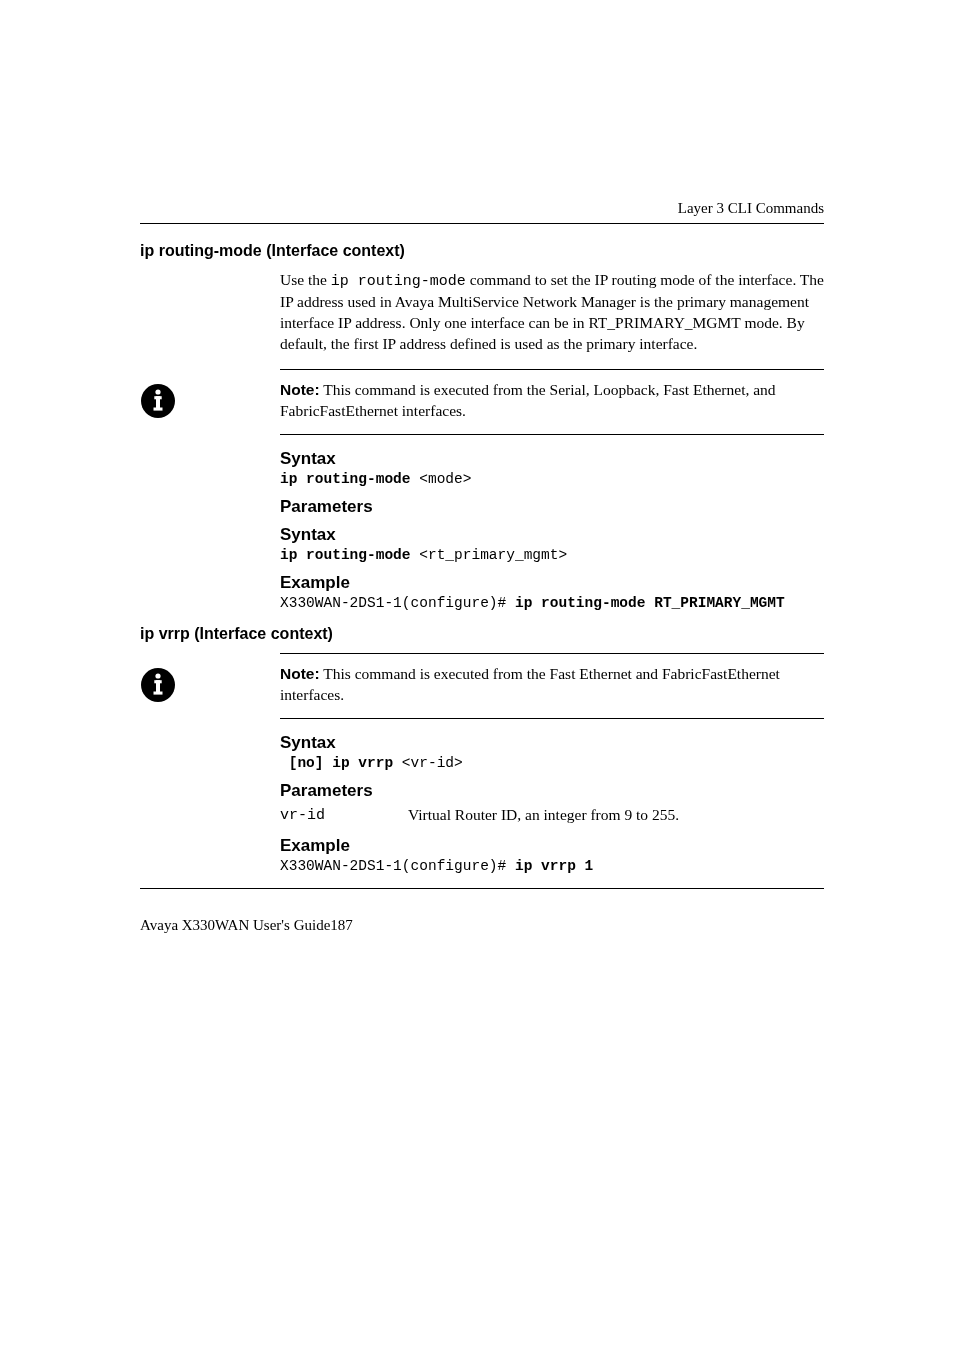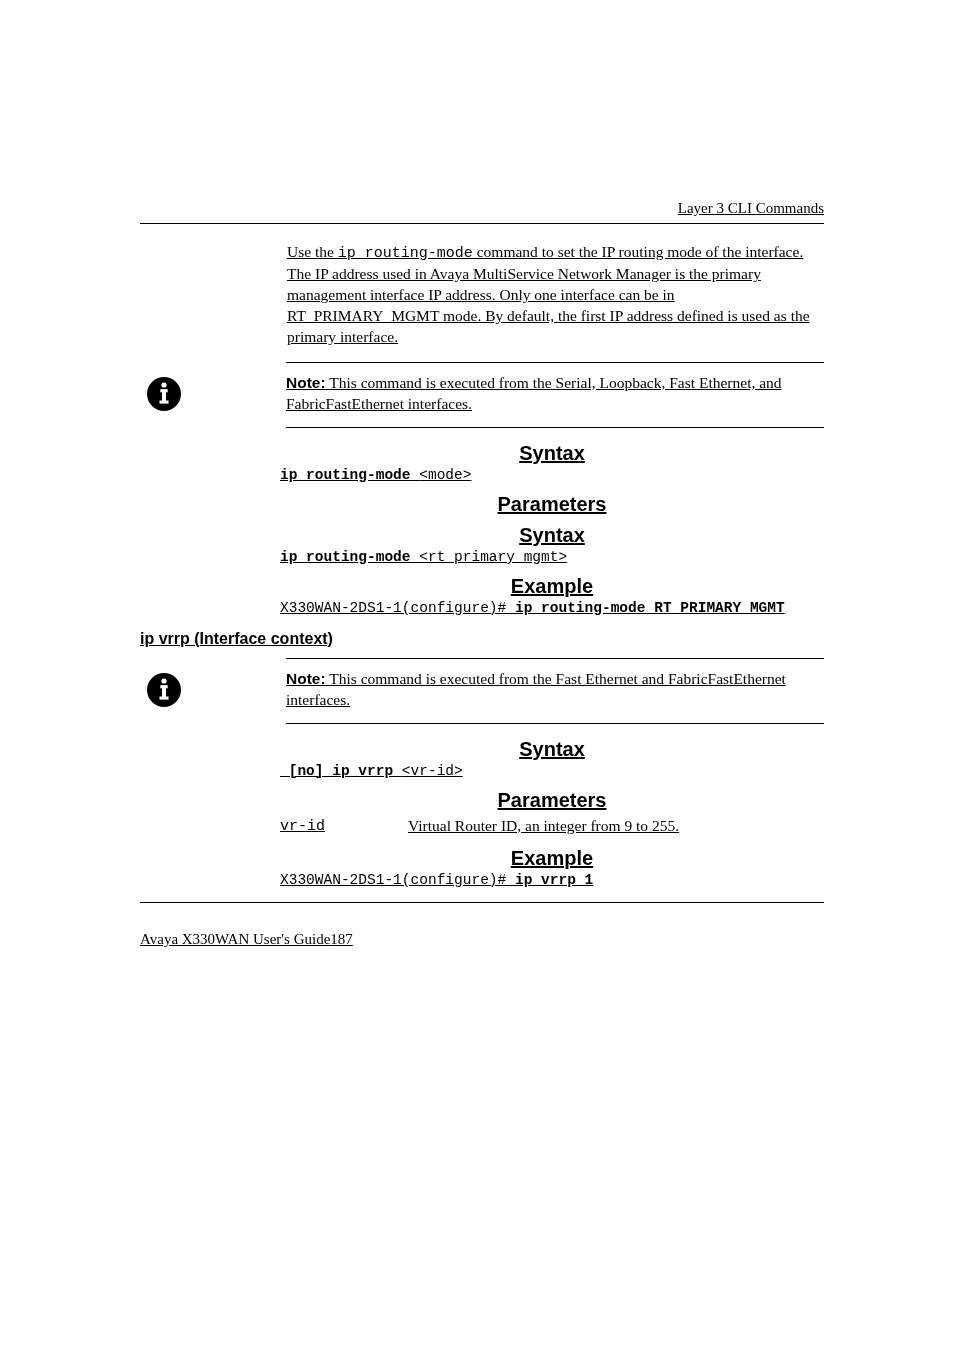--- a/index.html
+++ b/index.html
@@ -8,21 +8,20 @@
     background: #ffffff;
     font-family: "Palatino Linotype", Palatino, "Book Antiqua", Georgia, serif;
     color: #000;
     width: 954px;
   }
   .page {
     padding: 200px 130px 60px 140px;
     box-sizing: border-box;
     width: 954px;
     position: relative;
-    text-decoration: underline;
   }
   .header-right {
     text-align: right;
     font-size: 15px;
     margin-bottom: 6px;
   }
   hr.rule {
     border: none;
     border-top: 1px solid #000;
     margin: 0 0 18px 0;
@@ -37,36 +36,35 @@
     font-weight: bold;
     font-size: 16px;
     margin: 14px 0 10px 0;
   }
   .body-block {
     margin-left: 140px;
   }
   .para {
     font-size: 15.5px;
     line-height: 1.35;
-    margin: 0 0 14px 7px;
+    margin: 0 0 14px 0;
   }
   .mono {
     font-family: "Courier New", Courier, monospace;
     font-size: 15px;
   }
   .subhead {
     font-family: Arial, Helvetica, sans-serif;
     font-weight: bold;
-    font-size: 20px;
+    font-size: 17px;
     margin: 8px 0 2px 0;
-    text-align: center;
   }
   .note-wrap {
     position: relative;
-    margin: 10px 0 14px 6px;
+    margin: 10px 0 14px 0;
   }
   .note-icon {
     position: absolute;
     left: -140px;
     top: 14px;
     width: 36px;
     height: 36px;
   }
   .note-text {
     font-size: 15.5px;
@@ -115,20 +113,21 @@
   }
 </style>
 </head>
 <body>
 
 <div class="page">
 
   <div class="header-right">Layer 3 CLI Commands</div>
   <hr class="rule">
 
+  <div class="section-title">ip routing-mode (Interface context)</div>
 
   <div class="body-block">
     <p class="para">
       <span>Use the </span><span class="mono">ip routing-mode</span><span> command to set the IP routing mode of the interface. The IP address used in Avaya MultiService Network Manager is the primary management interface IP address. Only one interface can be in RT_PRIMARY_MGMT mode. By default, the first IP address defined is used as the primary interface.</span>
     </p>
 
     <div class="note-wrap">
       <svg class="note-icon" viewBox="0 0 36 36">
         <circle cx="18" cy="18" r="17" fill="#000"></circle>
         <circle cx="18" cy="9" r="2.6" fill="#fff"></circle>

